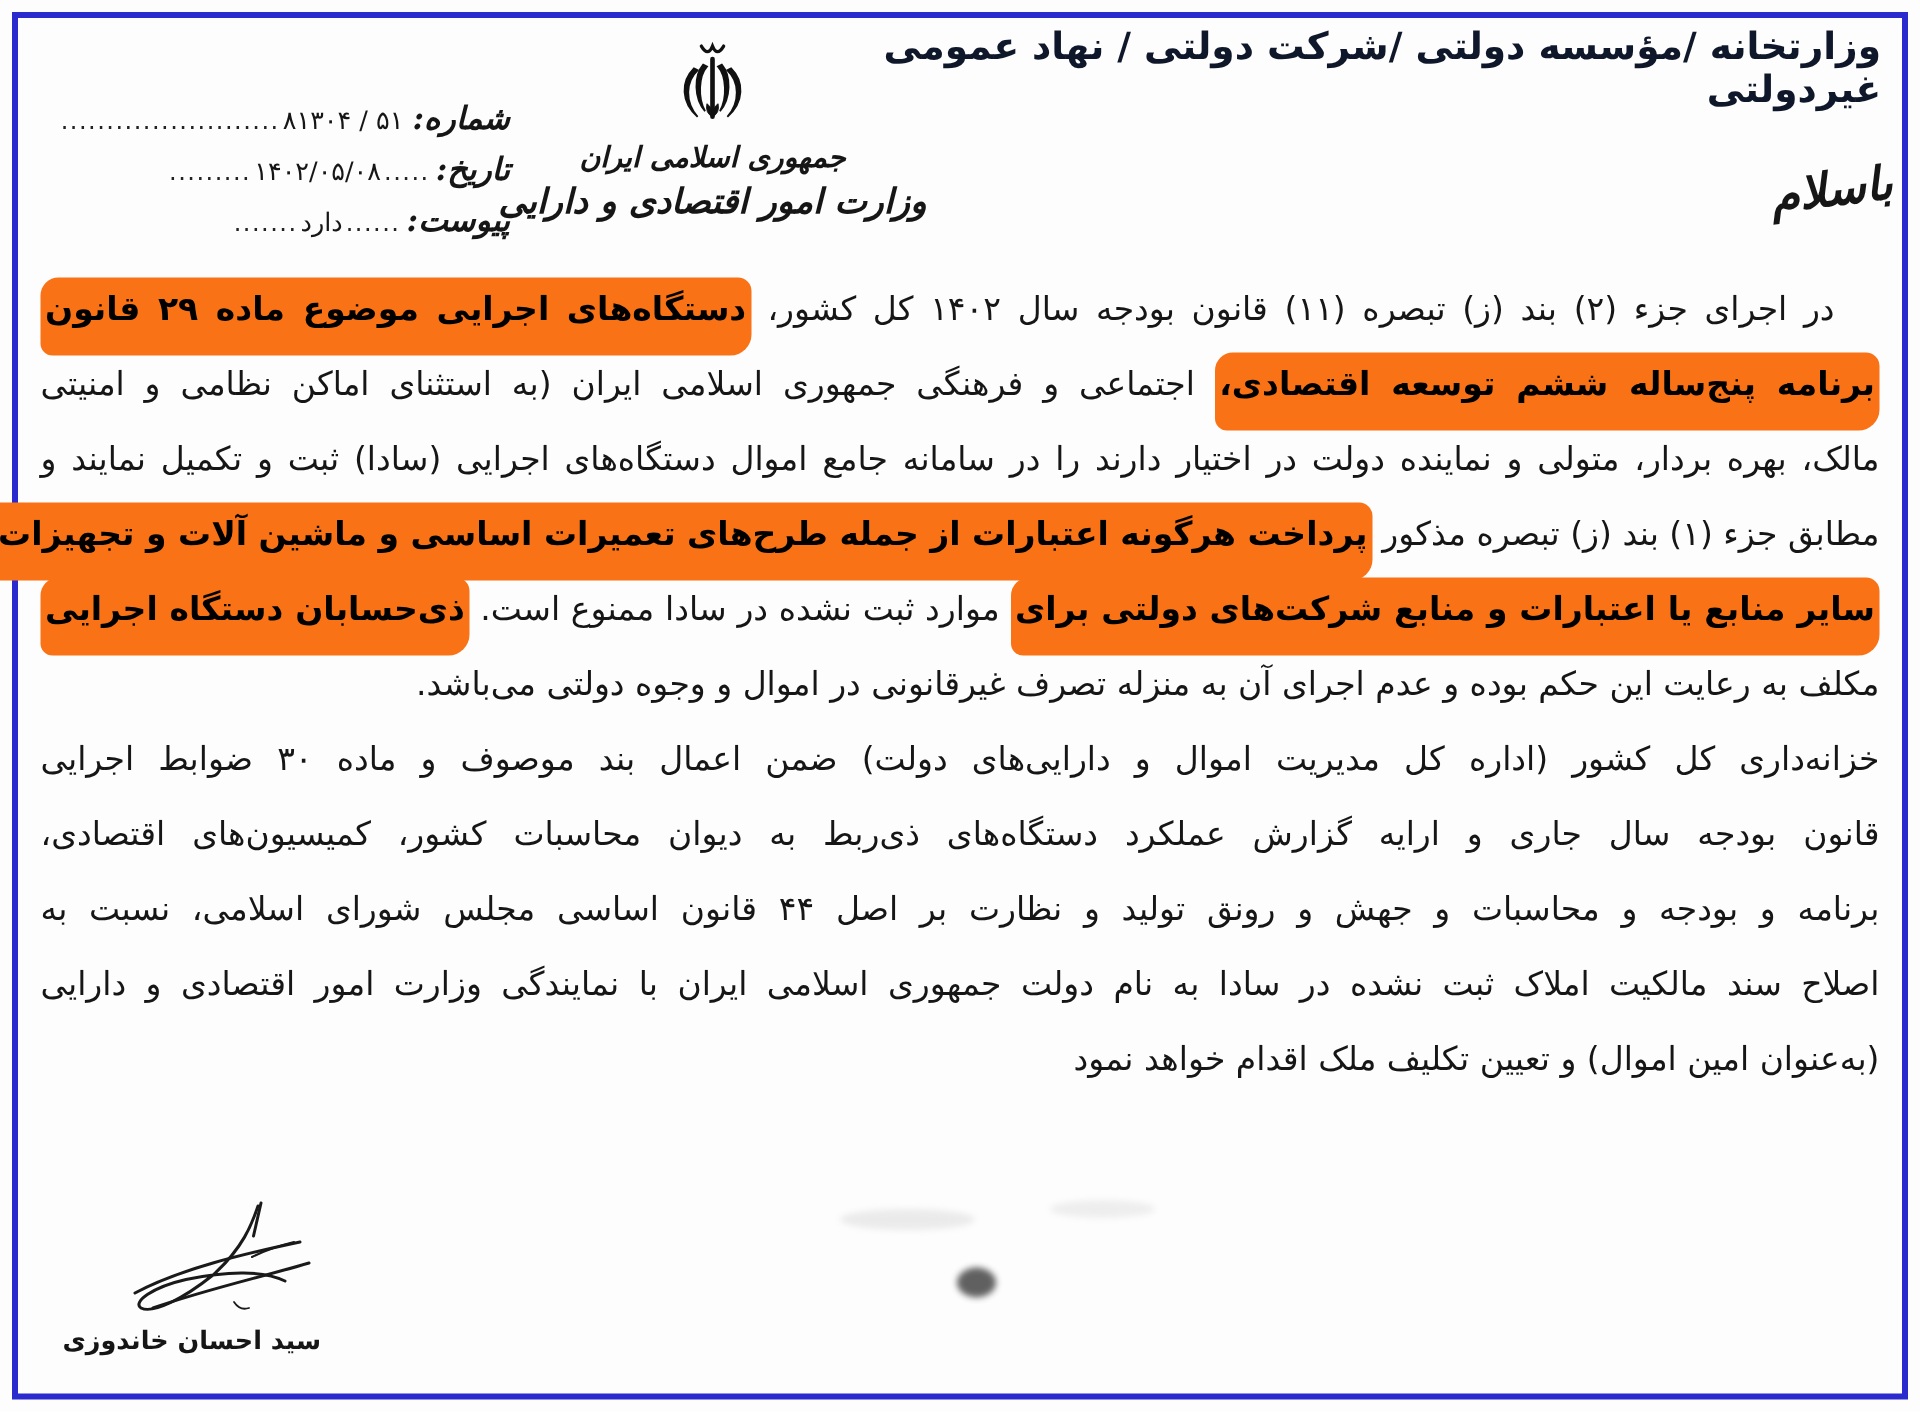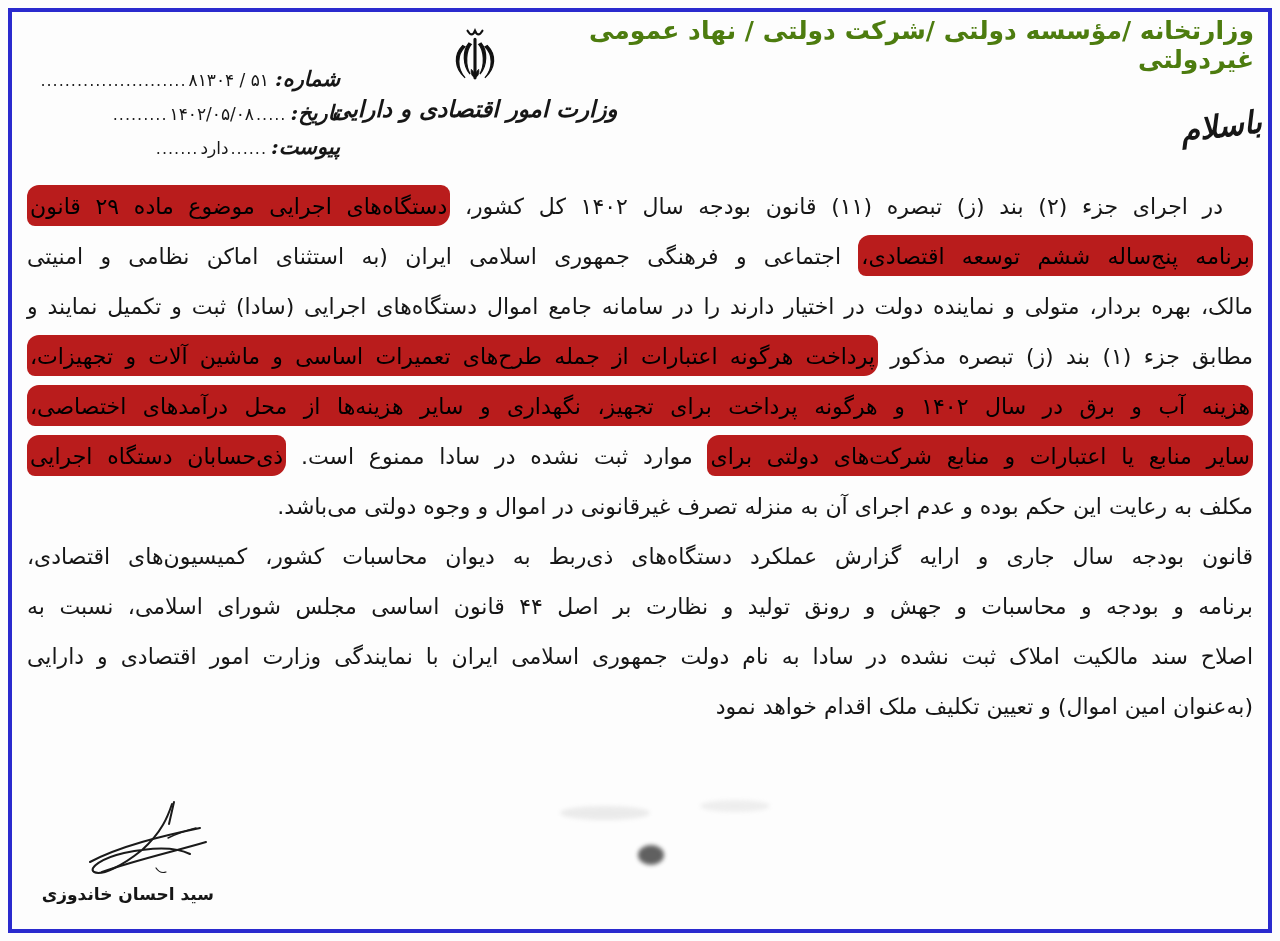--- a/index.html
+++ b/index.html
@@ -1,37 +1,37 @@
 <!DOCTYPE html>
 <html lang="fa" dir="rtl"><head>
 <meta charset="utf-8">
 <style>
   html,body{margin:0;padding:0;background:#ffffff;}
   .doc{position:relative;width:1280px;height:941px;background:#fdfdfd;overflow:hidden;
        font-family:"DejaVu Sans",sans-serif;color:#161616;}
   .frame{position:absolute;inset:8px;border:4px solid #2a2ace;pointer-events:none;}
   .entity-line{position:absolute;top:16px;right:26px;left:560px;direction:rtl;text-align:right;
-       font-size:25px;font-weight:bold;letter-spacing:0;color:#4d7c0f;}
+       font-size:25px;font-weight:bold;letter-spacing:0;color:#0f172a;}
   .emblem-block{position:absolute;top:26px;left:330px;width:290px;text-align:center;direction:rtl;}
   .emblem{display:block;margin:0 auto 2px auto;}
   .country{font-family:"DejaVu Serif",serif;font-style:italic;font-weight:bold;font-size:19px;line-height:26px;}
   .ministry{font-family:"DejaVu Serif",serif;font-style:italic;font-weight:bold;font-size:23px;line-height:34px;}
   .meta-block{position:absolute;top:66px;left:30px;width:310px;direction:rtl;}
   .meta-row{display:flex;direction:rtl;justify-content:flex-start;align-items:baseline;height:34px;
        font-size:16px;white-space:nowrap;}
   .meta-label{font-family:"DejaVu Serif",serif;font-style:italic;font-weight:bold;font-size:21px;margin-left:4px;}
   .meta-dots{letter-spacing:1px;color:#222;}
   .meta-value{font-weight:normal;font-size:17px;padding:0 2px;}
   .greeting{position:absolute;top:108px;right:18px;font-size:31px;font-weight:bold;font-style:italic;
        font-family:"DejaVu Serif",serif;transform:rotate(-7deg);}
   .body-text{position:absolute;top:182px;right:27px;left:27px;direction:rtl;font-size:22px;}
   .bline{height:50px;line-height:50px;text-align:justify;text-align-last:justify;overflow:visible;white-space:nowrap;}
   .bline.endline{text-align:right;text-align-last:right;}
   .bline.indent{padding-right:30px;}
-  .hl{background:#b91c1c;border-radius:12px 9px 14px 8px;padding:9px 3px 7px 3px;}
+  .hl{background:#f97316;border-radius:12px 9px 14px 8px;padding:9px 3px 18px 3px;font-weight:bold;}
   .sig-block{position:absolute;left:22px;top:798px;width:220px;text-align:right;direction:rtl;}
   .sig-name{font-weight:bold;font-size:17px;margin-right:28px;margin-top:-10px;}
   .smudge{position:absolute;border-radius:50%;filter:blur(2px);}
   .smudge.dark{width:26px;height:20px;background:#3a3a3a;opacity:.8;left:638px;top:845px;}
   .smudge.light1{width:90px;height:14px;background:#9a9a9a;opacity:.18;left:560px;top:806px;}
   .smudge.light2{width:70px;height:12px;background:#9a9a9a;opacity:.15;left:700px;top:800px;}
 </style>
 </head>
 <body>
 
@@ -47,20 +47,21 @@
         <path d="M38 6 q7 12 12 0 q5 12 12 0" fill="none" stroke-width="3.5" stroke-linecap="round"></path>
         <path d="M50 20 L50 82" stroke-width="5" stroke-linecap="round"></path>
         <path d="M50 82 q-8 -4 -6 -14 q6 4 6 14z" stroke-width="1"></path>
         <path d="M50 82 q8 -4 6 -14 q-6 4 -6 14z" stroke-width="1"></path>
         <path d="M40 26 C 30 38 30 62 42 76 C 34 62 35 38 44 28 Z" stroke-width="2"></path>
         <path d="M60 26 C 70 38 70 62 58 76 C 66 62 65 38 56 28 Z" stroke-width="2"></path>
         <path d="M30 30 C 16 44 16 66 34 82 C 20 66 21 44 34 32 Z" stroke-width="2"></path>
         <path d="M70 30 C 84 44 84 66 66 82 C 80 66 79 44 66 32 Z" stroke-width="2"></path>
       </g>
     </svg>
+    <div class="country">جمهوری اسلامی ایران</div>
     <div class="ministry">وزارت امور اقتصادی و دارایی</div>
   </div>
 
   <div class="meta-block">
       <div class="meta-row">
         <span class="meta-label">شماره:</span>
         <span class="meta-value">۵۱ / ۸۱۳۰۴</span>
         <span class="meta-dots">........................</span>
       </div>
       <div class="meta-row">
@@ -77,23 +78,23 @@
       </div>
     </div>
 
   <div class="greeting">باسلام</div>
 
   <div class="body-text">
       <div class="bline indent"><span>در اجرای جزء (۲) بند (ز) تبصره (۱۱) قانون بودجه سال ۱۴۰۲ کل کشور، </span><mark class="hl">دستگاه‌های اجرایی موضوع ماده ۲۹ قانون</mark></div>
       <div class="bline"><mark class="hl">برنامه پنج‌ساله ششم توسعه اقتصادی،</mark><span> اجتماعی و فرهنگی جمهوری اسلامی ایران (به استثنای اماکن نظامی و امنیتی</span></div>
       <div class="bline"><span>مالک، بهره بردار، متولی و نماینده دولت در اختیار دارند را در سامانه جامع اموال دستگاه‌های اجرایی (سادا) ثبت و تکمیل نمایند و</span></div>
       <div class="bline"><span>مطابق جزء (۱) بند (ز) تبصره مذکور </span><mark class="hl">پرداخت هرگونه اعتبارات از جمله طرح‌های تعمیرات اساسی و ماشین آلات و تجهیزات،</mark></div>
-      <div class="bline"><mark class="hl">هزینه آب و برق در سال ۱۴۰۲ و هرگونه پرداخت برای تجهیز، نگهداری و سایر هزینه‌ها از محل درآمدهای اختصاصی،</mark></div>
       <div class="bline"><mark class="hl">سایر منابع یا اعتبارات و منابع شرکت‌های دولتی برای</mark><span> موارد ثبت نشده در سادا ممنوع است. </span><mark class="hl">ذی‌حسابان دستگاه اجرایی</mark></div>
       <div class="bline endline"><span>مکلف به رعایت این حکم بوده و عدم اجرای آن به منزله تصرف غیرقانونی در اموال و وجوه دولتی می‌باشد.</span></div>
+      <div class="bline"><span>خزانه‌داری کل کشور (اداره کل مدیریت اموال و دارایی‌های دولت) ضمن اعمال بند موصوف و ماده ۳۰ ضوابط اجرایی</span></div>
       <div class="bline"><span>قانون بودجه سال جاری و ارایه گزارش عملکرد دستگاه‌های ذی‌ربط به دیوان محاسبات کشور، کمیسیون‌های اقتصادی،</span></div>
       <div class="bline"><span>برنامه و بودجه و محاسبات و جهش و رونق تولید و نظارت بر اصل ۴۴ قانون اساسی مجلس شورای اسلامی، نسبت به</span></div>
       <div class="bline"><span>اصلاح سند مالکیت املاک ثبت نشده در سادا به نام دولت جمهوری اسلامی ایران با نمایندگی وزارت امور اقتصادی و دارایی</span></div>
       <div class="bline endline"><span>(به‌عنوان امین اموال) و تعیین تکلیف ملک اقدام خواهد نمود</span></div>
     </div>
 
   <div class="smudge light1"></div>
   <div class="smudge light2"></div>
   <div class="smudge dark"></div>
 

